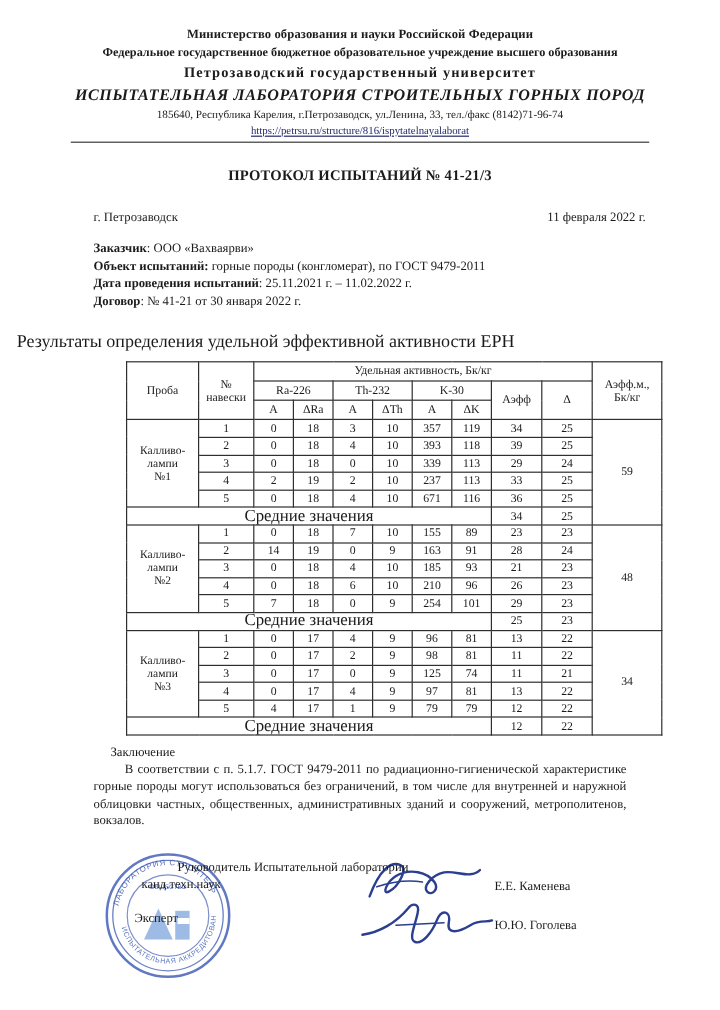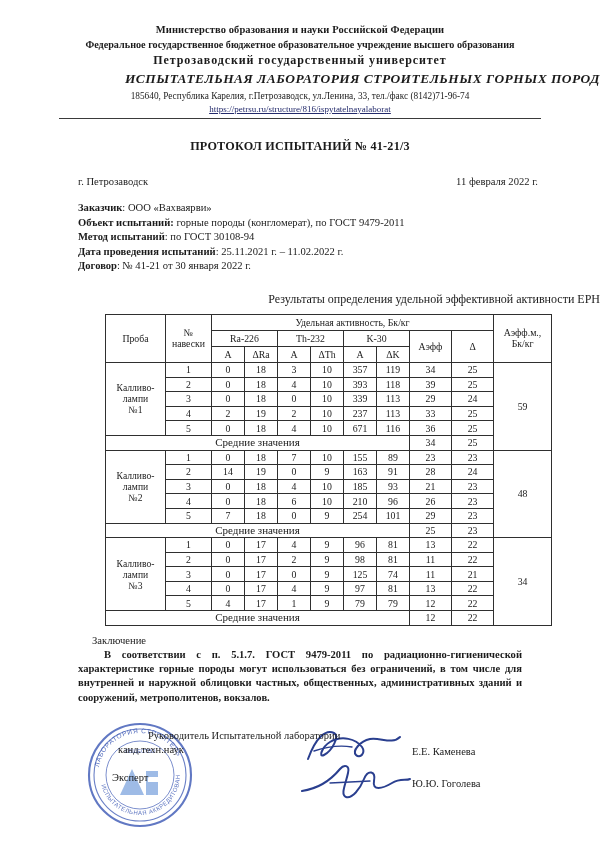--- a/index.html
+++ b/index.html
@@ -44,21 +44,20 @@
     font-weight: bold;
     line-height: 17px;
     letter-spacing: 0.9px;
   }
   .lh-line4 {
     font-size: 13.4px;
     font-weight: bold;
     font-style: italic;
     line-height: 19px;
     letter-spacing: 0.5px;
-    text-align: right;
   }
   .lh-addr {
     font-size: 9.3px;
     line-height: 14px;
     margin-top: 1px;
   }
   .lh-url {
     font-size: 9px;
     line-height: 13px;
     text-decoration: underline;
@@ -93,22 +92,22 @@
   .meta {
     margin: 14px 64px 0 78px;
     font-size: 10.6px;
     line-height: 14.6px;
   }
   .meta .lbl { font-weight: bold; }
   .meta p { margin: 0; }
 
   
   .tbl-caption {
-    text-align: right;
-    font-size: 12px;
+    text-align: left;
+    font-size: 15px;
     margin: 18px 0 7px 0;
     padding-left: 14px;
   }
 
   
   table.results {
     border-collapse: collapse;
     margin: 0 auto 0 105px;
     font-size: 9.8px;
     table-layout: fixed;
@@ -135,35 +134,34 @@
   .c-aeffm  { width: 58px; }
   .grp-name {
     font-size: 9.6px;
     line-height: 11.5px;
   }
   .avg-row td {
     height: 13.6px;
   }
   .avg-label {
     text-align: center;
-    font-size: 11px;
+    font-size: 14px;
   }
 
   
   .concl-head {
     margin: 9px 0 0 92px;
     font-size: 10.6px;
   }
   .concl-body {
     margin: 2px 78px 0 78px;
     font-size: 10.6px;
     line-height: 14.4px;
     text-align: justify;
     text-indent: 26px;
-    font-weight: bold;
   }
 
   
   .sign-zone {
     position: relative;
     margin-top: 12px;
     height: 110px;
   }
   .sig-row {
     position: absolute;
@@ -213,21 +211,20 @@
   <div class="doc-title">ПРОТОКОЛ ИСПЫТАНИЙ № 41-21/3</div>
 
   <div class="city-date">
     <span>г. Петрозаводск</span>
     <span>11 февраля   2022 г.</span>
   </div>
 
   <div class="meta">
     <p><span class="lbl">Заказчик</span><span>: ООО «Вахваярви»</span></p>
     <p><span class="lbl">Объект испытаний:</span><span> горные породы (конгломерат), по ГОСТ 9479-2011</span></p>
-    <p><span class="lbl"> Метод испытаний</span><span>: по ГОСТ 30108-94</span></p>
     <p><span class="lbl">Дата проведения испытаний</span><span>: 25.11.2021 г. – 11.02.2022 г.</span></p>
     <p><span class="lbl">Договор</span><span>: № 41-21 от 30 января 2022 г.</span></p>
   </div>
 
   <div class="tbl-caption">Результаты определения удельной эффективной активности ЕРН</div>
 
   <table class="results">
     <colgroup>
       <col class="c-proba">
         <col class="c-nav">

